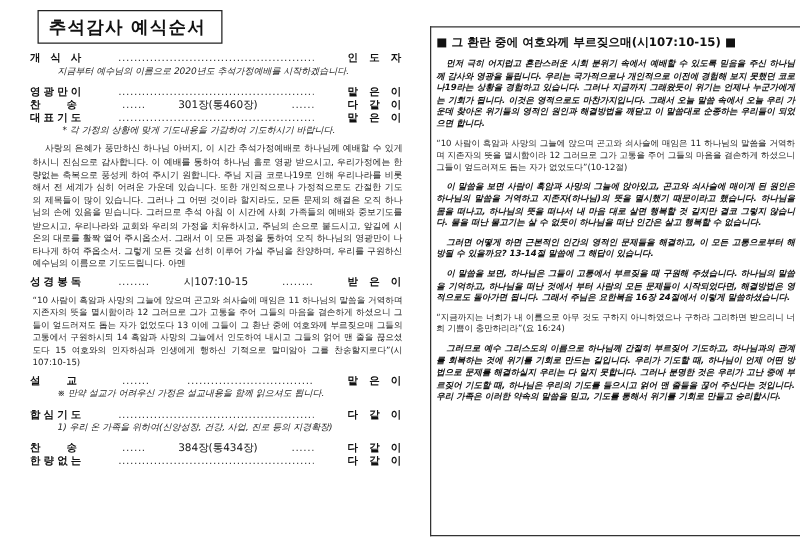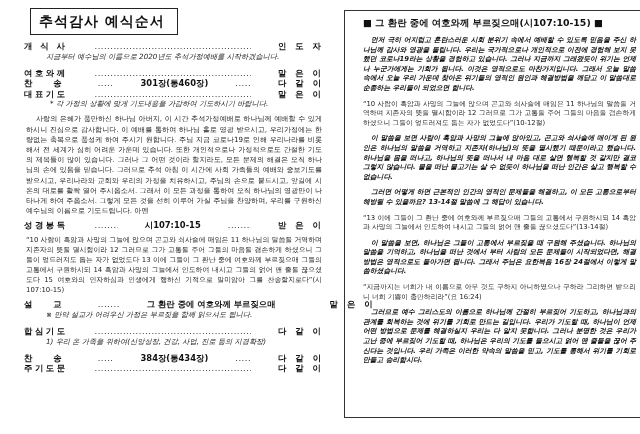--- a/index.html
+++ b/index.html
@@ -8,30 +8,30 @@
 
   .left { position: absolute; left: 24px; top: 8px; width: 300px; }
   .title-box { display: inline-block; border: 1.5px solid #222; padding: 2px 12px 3px 8px; margin-left: 6px; margin-bottom: 6px; }
   .title-box span { font-size: 14px; font-weight: bold; letter-spacing: 1px; }
 
   .row { display: flex; align-items: center; font-size: 8.4px; font-weight: bold; line-height: 10.6px; white-space: nowrap; gap: 24px; }
   .row .lbl { flex: none; letter-spacing: 2.5px; }
   .row .lbl.wide { letter-spacing: 9px; }
   .row .dots { flex: 1; overflow: hidden; color: #333; font-weight: normal; letter-spacing: 0.5px; margin: 0 3px; }
   .row .dots::before { content: "..............................................................................................................................................................."; }
-  .row .mid { flex: none; font-weight: bold; }
+  .row .mid { flex: none; font-weight: normal; }
   .row .who { flex: none; letter-spacing: 3px; }
 
   .note { font-size: 7.2px; line-height: 10px; padding-left: 22px; color: #222; white-space: nowrap; font-style: italic; }
   .note.center { padding-left: 26px; }
   .para { font-size: 7.1px; line-height: 10.2px; color: #222; text-indent: 10px; margin: 5px 2px 4px 2px; text-align: justify; }
   .para.small { text-indent: 0; font-size: 6.9px; line-height: 9.9px; }
   .gap { height: 6px; }
 
-  .right { position: absolute; left: 344px; top: 10px; width: 296px; height: 408px; border: 1.2px solid #333; border-right: none; padding: 6px 4px 0 18px; }
+  .right { position: absolute; left: 344px; top: 21px; width: 296px; height: 408px; border: 1.2px solid #333; border-right: none; padding: 6px 4px 0 4px; }
   .r-title { font-size: 9.4px; font-weight: bold; margin-bottom: 6px; white-space: nowrap; }
   .r-para { font-size: 6.8px; line-height: 9.6px; color: #222; margin-bottom: 6px; text-align: justify; }
   .r-para.indent { text-indent: 8px; }
   .r-para b { color: #111; font-style: italic; }
 </style>
 </head>
 <body>
 
 <div class="left">
   <div class="title-box">
@@ -40,21 +40,21 @@
 
   <div class="row">
     <span class="lbl">개 식 사</span>
     <span class="dots"></span>
     <span class="who">인 도 자</span>
   </div>
   <div class="note">지금부터 예수님의 이름으로 2020년도 추석가정예배를 시작하겠습니다.</div>
   <div class="gap"></div>
 
   <div class="row">
-    <span class="lbl">여호와께</span>
+    <span class="lbl">영광만이</span>
     <span class="dots"></span>
     <span class="who">맡 은 이</span>
   </div>
   <div class="row">
     <span class="lbl wide">찬 송</span>
     <span class="dots"></span>
     <span class="mid">301장(통460장)</span>
     <span class="dots"></span>
     <span class="who">다 같 이</span>
   </div>
@@ -72,52 +72,50 @@
     <span class="dots"></span>
     <span class="mid">시107:10-15</span>
     <span class="dots"></span>
     <span class="who">받 은 이</span>
   </div>
   <p class="para small">“10 사람이 흑암과 사망의 그늘에 앉으며 곤고와 쇠사슬에 매임은 11 하나님의 말씀을 거역하며 지존자의 뜻을 멸시함이라 12 그러므로 그가 고통을 주어 그들의 마음을 겸손하게 하셨으니 그들이 엎드러져도 돕는 자가 없었도다 13 이에 그들이 그 환난 중에 여호와께 부르짖으매 그들의 고통에서 구원하시되 14 흑암과 사망의 그늘에서 인도하여 내시고 그들의 얽어 맨 줄을 끊으셨도다 15 여호와의 인자하심과 인생에게 행하신 기적으로 말미암아 그를 찬송할지로다”(시 107:10-15)</p>
 
   <div class="row">
     <span class="lbl wide">설 교</span>
     <span class="dots" style="flex:0 0 22px;"></span>
-    <span class="mid">그 환란 중에 여호와께 부르짖으매</span>
     <span class="dots"></span>
     <span class="who">맡 은 이</span>
   </div>
-  <div class="note">※ 만약 설교가 어려우신 가정은 부르짖을 함께 읽으셔도 됩니다.</div>
+  <div class="note">※ 만약 설교가 어려우신 가정은 설교내용을 함께 읽으셔도 됩니다.</div>
   <div class="gap"></div>
 
   <div class="row">
     <span class="lbl">합심기도</span>
     <span class="dots"></span>
     <span class="who">다 같 이</span>
   </div>
   <div class="note">1) 우리 온 가족을 위하여(신앙성장, 건강, 사업, 진로 등의 지경확장)</div>
   <div class="gap"></div>
 
   <div class="row">
     <span class="lbl wide">찬 송</span>
     <span class="dots"></span>
     <span class="mid">384장(통434장)</span>
     <span class="dots"></span>
     <span class="who">다 같 이</span>
   </div>
   <div class="row">
-    <span class="lbl">주기도문</span>
+    <span class="lbl">한량없는</span>
     <span class="dots"></span>
     <span class="who">다 같 이</span>
   </div>
 </div>
 
 <div class="right">
   <div class="r-title">■ 그 환란 중에 여호와께 부르짖으매(시107:10-15) ■</div>
   <p class="r-para indent"><b>먼저 극히 어지럽고 혼란스러운 시회 분위기 속에서 예배할 수 있도록 믿음을 주신 하나님께 감사와 영광을 돌립니다. 우리는 국가적으로나 개인적으로 이전에 경험해 보지 못했던 코로나19라는 상황을 경험하고 있습니다. 그러나 지금까지 그래왔듯이 위기는 언제나 누군가에게는 기회가 됩니다. 이것은 영적으로도 마찬가지입니다. 그래서 오늘 말씀 속에서 오늘 우리 가운데 찾아온 위기들의 영적인 원인과 해결방법을 깨닫고 이 말씀대로 순종하는 우리들이 되었으면 합니다.</b></p>
   <p class="r-para">“10 사람이 흑암과 사망의 그늘에 앉으며 곤고와 쇠사슬에 매임은 11 하나님의 말씀을 거역하며 지존자의 뜻을 멸시함이라 12 그러므로 그가 고통을 주어 그들의 마음을 겸손하게 하셨으니 그들이 엎드러져도 돕는 자가 없었도다”(10-12절)</p>
   <p class="r-para indent"><b>이 말씀을 보면 사람이 흑암과 사망의 그늘에 앉아있고, 곤고와 쇠사슬에 매이게 된 원인은 하나님의 말씀을 거역하고 지존자(하나님)의 뜻을 멸시했기 때문이라고 했습니다. 하나님을 몸을 떠나고, 하나님의 뜻을 떠나서 내 마음 대로 살면 행복할 것 같지만 결코 그렇지 않습니다. 물을 떠난 물고기는 살 수 없듯이 하나님을 떠난 인간은 살고 행복할 수 없습니다.</b></p>
   <p class="r-para indent"><b>그러면 어떻게 하면 근본적인 인간의 영적인 문제들을 해결하고, 이 모든 고통으로부터 해방될 수 있을까요? 13-14절 말씀에 그 해답이 있습니다.</b></p>
-  <p class="r-para">“13 이에 그들이 그 환난 중에 여호와께 부르짖으매 그들의 고통에서 구원하시되 14 흑암과 사망의 그늘에서 인도하여 내시고 그들의 얽어 맨 줄을 끊으셨도다”(13-14절)</p>
   <p class="r-para indent"><b>이 말씀을 보면, 하나님은 그들이 고통에서 부르짖을 때 구원해 주셨습니다. 하나님의 말씀을 기억하고, 하나님을 떠난 것에서 부터 사람의 모든 문제들이 시작되었다면, 해결방법은 영적으로도 돌아가면 됩니다. 그래서 주님은 요한복음 16장 24절에서 이렇게 말씀하셨습니다.</b></p>
   <p class="r-para">“지금까지는 너희가 내 이름으로 아무 것도 구하지 아니하였으나 구하라 그리하면 받으리니 너희 기쁨이 충만하리라”(요 16:24)</p>
   <p class="r-para indent"><b>그러므로 예수 그리스도의 이름으로 하나님께 간절히 부르짖어 기도하고, 하나님과의 관계를 회복하는 것에 위기를 기회로 만드는 길입니다. 우리가 기도할 때, 하나님이 언제 어떤 방법으로 문제를 해결하실지 우리는 다 알지 못합니다. 그러나 분명한 것은 우리가 고난 중에 부르짖어 기도할 때, 하나님은 우리의 기도를 들으시고 얽어 맨 줄들을 끊어 주신다는 것입니다. 우리 가족은 이러한 약속의 말씀을 믿고, 기도를 통해서 위기를 기회로 만들고 승리합시다.</b></p>
 </div>
 
 </body></html>

